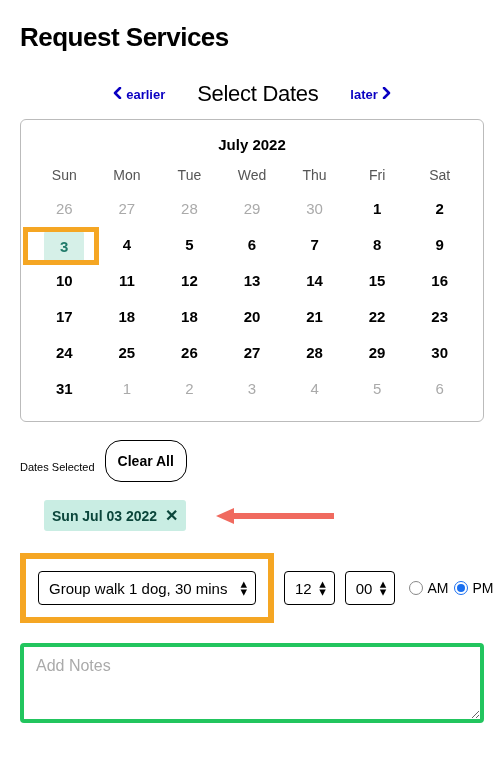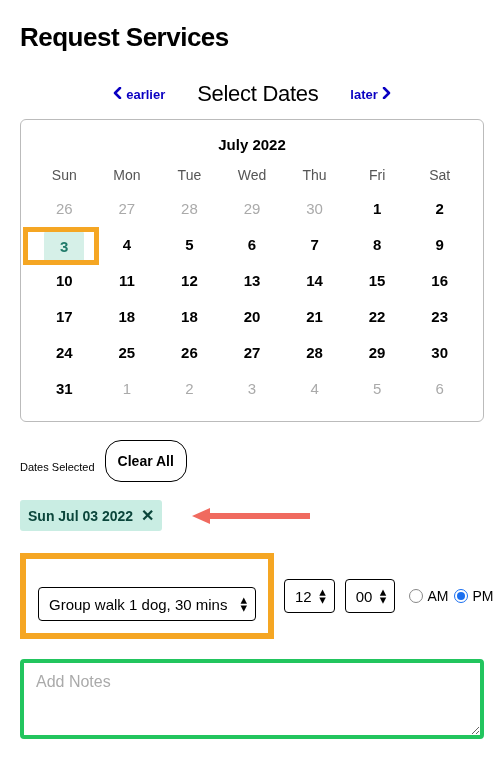--- a/index.html
+++ b/index.html
@@ -112,20 +112,21 @@
   .chip {
     background: #c9ede3;
     color: #0b463b;
     font-weight: 600;
     font-size: 14px;
     padding: 6px 8px;
     border-radius: 3px;
     display: inline-flex;
     align-items: center;
     gap: 8px;
+    margin-left: 24px;
   }
   .chip-x {
     color: #0b463b;
     font-weight: 900;
     font-size: 16px;
     cursor: pointer;
   }
   .arrow-annot {
     margin-left: 30px;
     display: inline-flex;
@@ -310,21 +311,21 @@
   <span class="arrow-annot">
     <svg width="120" height="20" viewBox="0 0 120 20">
       <line x1="118" y1="10" x2="14" y2="10" stroke="#f06a5f" stroke-width="6"></line>
       <polygon points="0,10 18,2 18,18" fill="#f06a5f"></polygon>
     </svg>
   </span>
 </div>
 
 <div class="controls-row">
   <span class="service-wrap">
-    <span class="select-like" style="width:218px;margin-top:16px;">
+    <span class="select-like" style="width:218px;">
       <span>Group walk 1 dog, 30 mins</span>
       <span class="caret">▴<br>▾</span>
     </span>
   </span>
   <span class="select-like small-sel">
     <span>12</span>
     <span class="caret">▴<br>▾</span>
   </span>
   <span class="select-like small-sel">
     <span>00</span>

